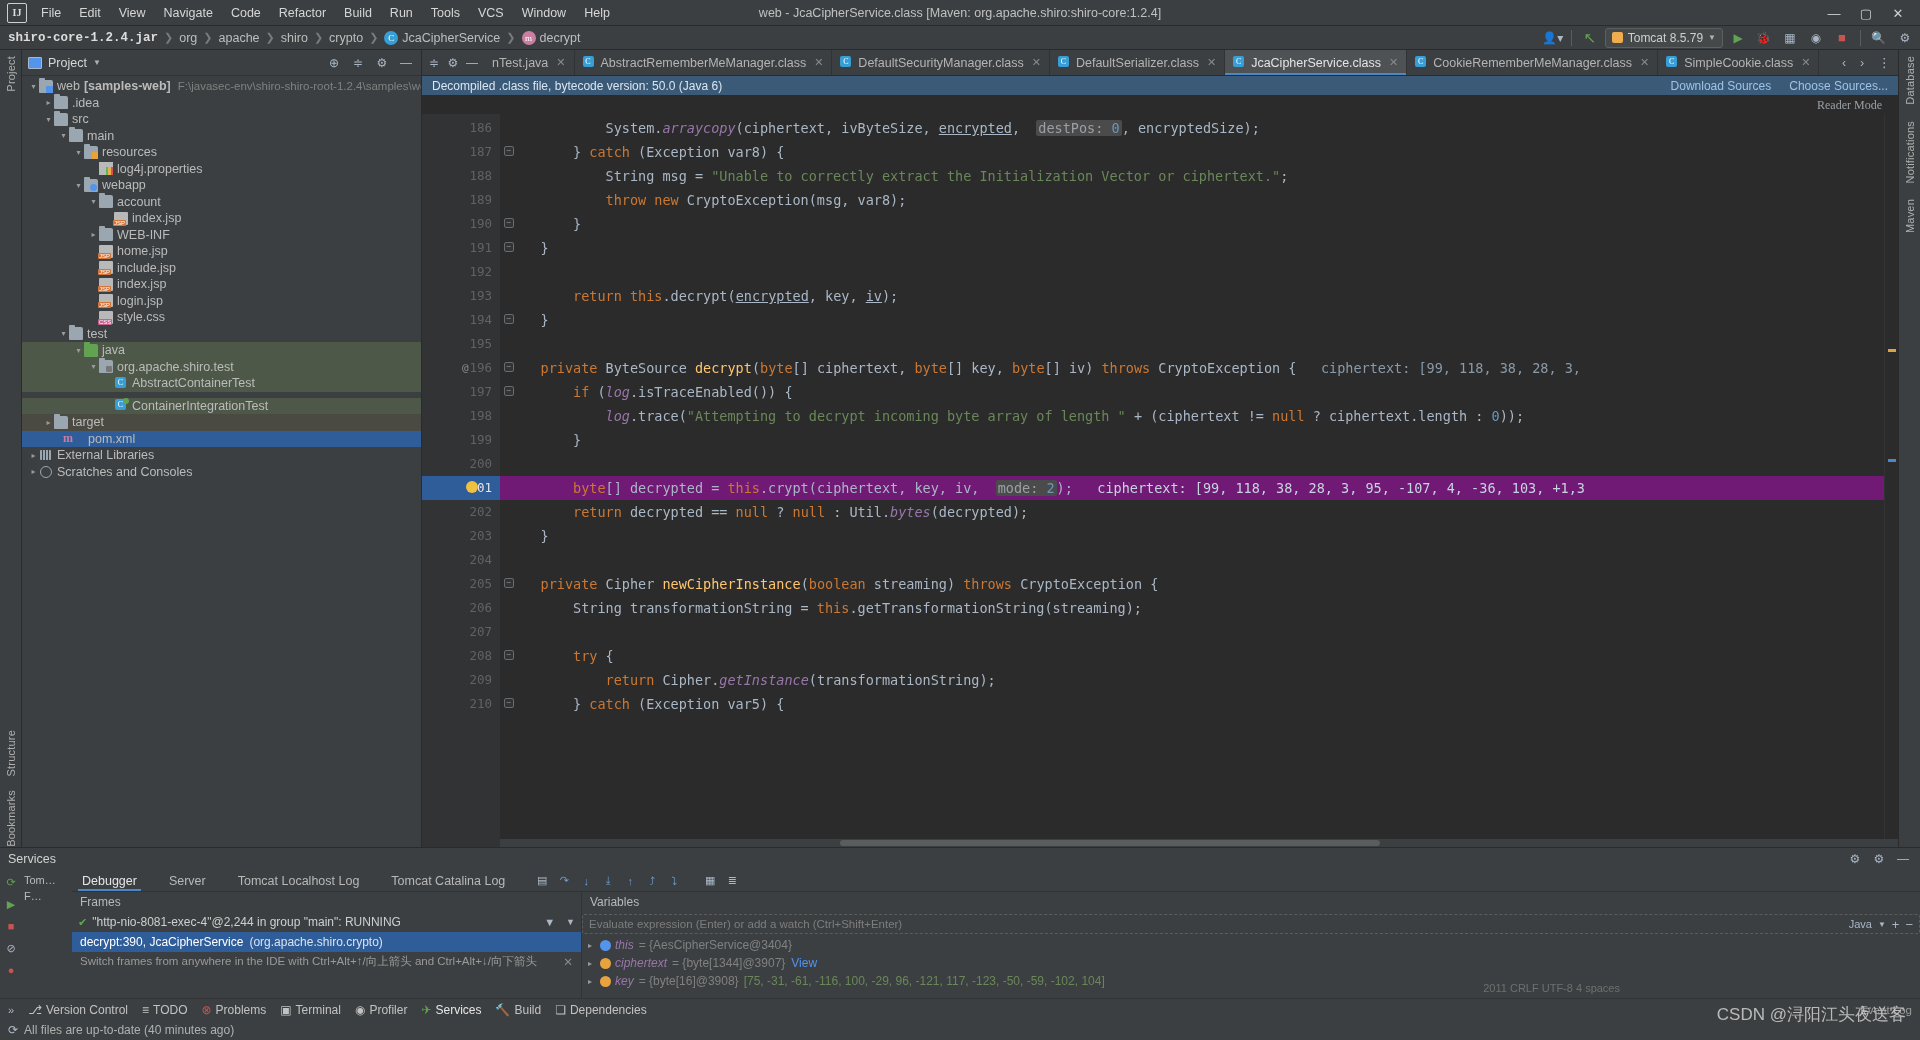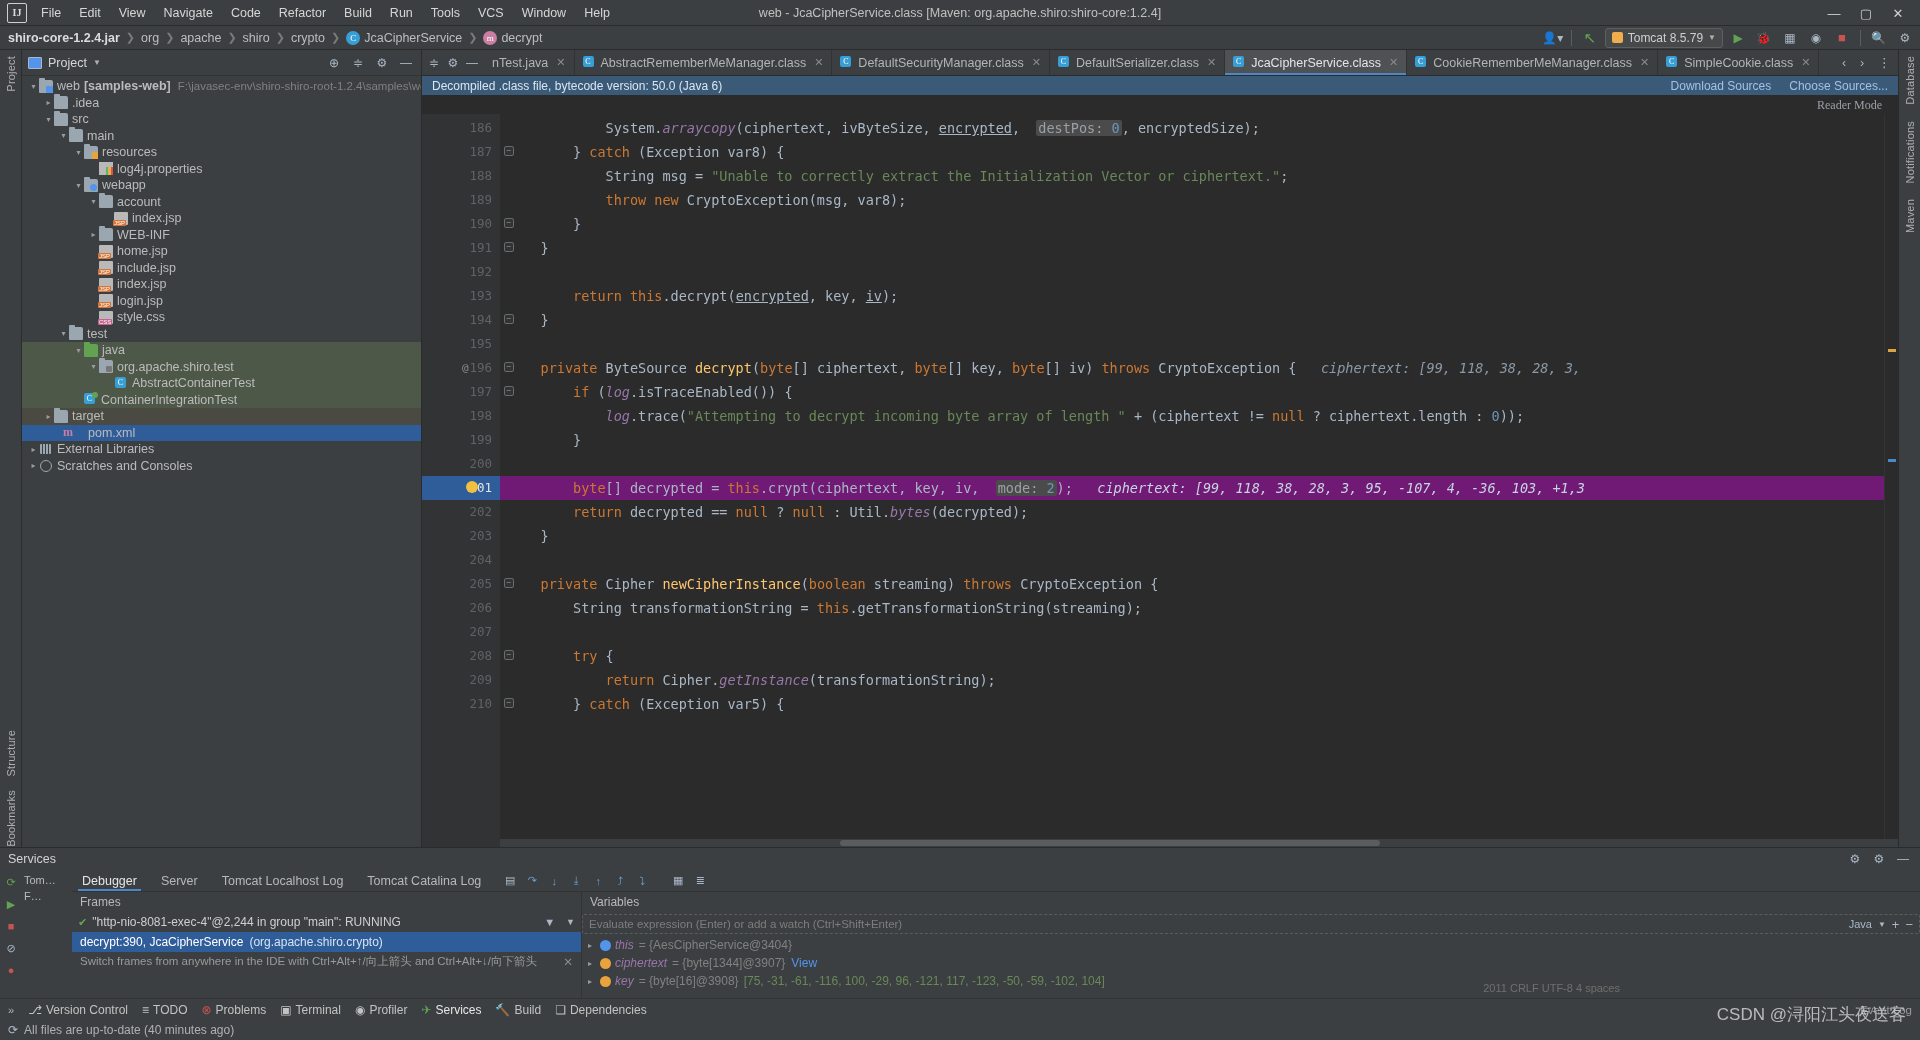--- a/index.html
+++ b/index.html
@@ -37,21 +37,21 @@
     font-size:13px;color:#d0d0d0;
   }
 
   
   .navbar {
     height:24px; background:#3c3f41; display:flex; align-items:center;
     padding-left:8px; flex:0 0 24px; position:relative;
     border-bottom:1px solid #2b2b2b;
   }
   .crumb { display:flex; align-items:center; font-size:12.5px; color:#bdbdbd; }
-  .crumb b { color:#dcdcdc; font-weight:bold; }
+  .crumb b { color:#dcdcdc; font-weight:bold;font-family:Liberation Mono, monospace; }
   .sep { margin:0 6px; color:#7a7a7a; font-size:11px; }
   .badge-c, .badge-m {
     display:inline-flex;align-items:center;justify-content:center;
     width:14px;height:14px;border-radius:50%;font-size:9px;color:#fff;margin-right:4px;
     font-family:"Liberation Serif", serif;
   }
   .badge-c { background:#389fd6; }
   .badge-m { background:#c97ea2; }
   .nav-right { position:absolute; right:4px; display:flex; align-items:center; gap:4px; height:24px; }
   .tool-ico {
@@ -185,42 +185,42 @@
   .cl{height:24px;line-height:24px;padding-left:8px;}
   .cl.cur{background:#701a75;}
   .kw{color:#cc7832;}
   .str{color:#6a8759;}
   .num{color:#6897bb;}
   .fn{color:#ffc66d;}
   .fld{color:#9876aa;font-style:italic;}
   .param{color:#a9b7c6;background:#4b4b4b;border-radius:2px;padding:0 2px;font-style:normal;}
   .param .pk{color:#9aa0a6;}
   .und{text-decoration:underline;}
-  .inline-val{color:#8a9aa8;font-style:italic;}
+  .inline-val{color:#8a9aa8;}
   .cl.cur .inline-val{color:#c6d4e0;}
 
   .hscroll{position:absolute;left:78px;right:0;bottom:0;height:8px;background:#3c3f41;}
   .hscroll i{position:absolute;left:340px;width:540px;top:1px;height:6px;background:#5a5d5e;border-radius:3px;display:block;}
 
   .mapstrip{width:14px;flex:0 0 14px;background:#2b2b2b;border-left:1px solid #313335;position:relative;}
   .mapstrip .mk{position:absolute;right:2px;width:8px;height:3px;background:#d9a441;}
 
   
   .services{background:#3c3f41;border-top:1px solid #2b2b2b;flex:0 0 auto;display:flex;flex-direction:column;}
   .svc-head{height:22px;display:flex;align-items:center;padding:0 8px;gap:6px;font-size:12.5px;color:#d2d2d2;}
   .svc-head .spacer{flex:1;}
   .svc-head .hi{width:18px;height:18px;display:flex;align-items:center;justify-content:center;color:#a9b7c6;font-size:12px;}
 
   .svc-body{display:flex;height:128px;}
   .svc-left{width:22px;background:#3c3f41;display:flex;flex-direction:column;align-items:center;gap:6px;padding-top:4px;}
   .svc-left .si{width:16px;height:16px;display:flex;align-items:center;justify-content:center;font-size:11px;color:#a9b7c6;}
   .svc-tree{width:50px;background:#3c3f41;font-size:11px;color:#bbb;padding-top:2px;}
 
   .svc-main{flex:1;display:flex;flex-direction:column;min-width:0;}
-  .dtabs{height:22px;display:flex;align-items:center;gap:4px;border-bottom:1px solid #313335;}
+  .dtabs{height:22px;display:flex;align-items:center;gap:12px;border-bottom:1px solid #313335;}
   .dtab{padding:2px 10px;font-size:12.5px;color:#b8b8b8;position:relative;}
   .dtab.active{color:#e6e6e6;}
   .dtab.active:after{content:"";position:absolute;left:6px;right:6px;bottom:-1px;height:2px;background:#4a88c7;}
   .dtools{margin-left:6px;display:flex;align-items:center;gap:4px;}
   .dtools .ti{width:18px;height:18px;display:flex;align-items:center;justify-content:center;color:#a9b7c6;font-size:11px;}
 
   .panes{flex:1;display:flex;min-height:0;}
   .frames{width:510px;flex:0 0 510px;border-right:1px solid #313335;display:flex;flex-direction:column;}
   .pane-title{height:20px;display:flex;align-items:center;padding:0 8px;font-size:12px;color:#b8b8b8;}
   .thread-row{display:flex;align-items:center;height:20px;padding:0 6px;font-size:12px;color:#cfcfcf;gap:5px;}
@@ -435,21 +435,21 @@
           <div class="row sel-green" style="padding-left: 66px;">
             <span class="arrow">▾</span>
             <span class="ico folder pkg"></span>
             <span class="rlbl">org.apache.shiro.test</span>
           </div>
           <div class="row sel-green" style="padding-left: 81px;">
             <span class="arrow none">·</span>
             <span class="ico cls"></span>
             <span class="rlbl">AbstractContainerTest</span>
           </div>
-          <div class="row sel-green" style="padding-left: 50px;">
+          <div class="row sel-green" style="padding-left: 81px; margin-top: 6px;">
             <span class="arrow none">·</span>
             <span class="ico cls run"></span>
             <span class="rlbl">ContainerIntegrationTest</span>
           </div>
           <div class="row sel-dim" style="padding-left: 21px;">
             <span class="arrow">▸</span>
             <span class="ico folder"></span>
             <span class="rlbl">target</span>
           </div>
           <div class="row sel-blue" style="padding-left: 21px;">

